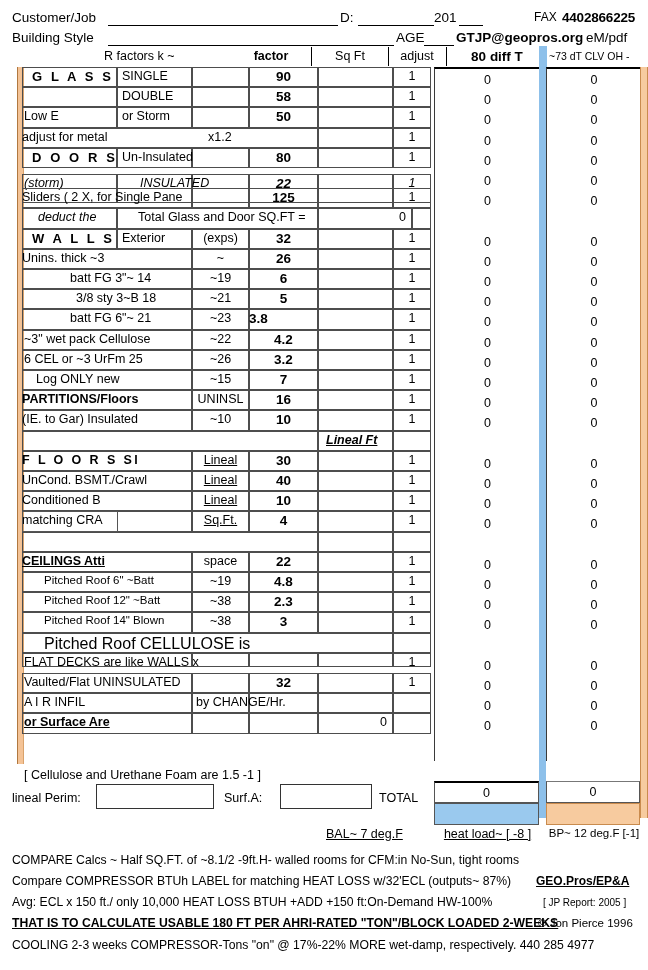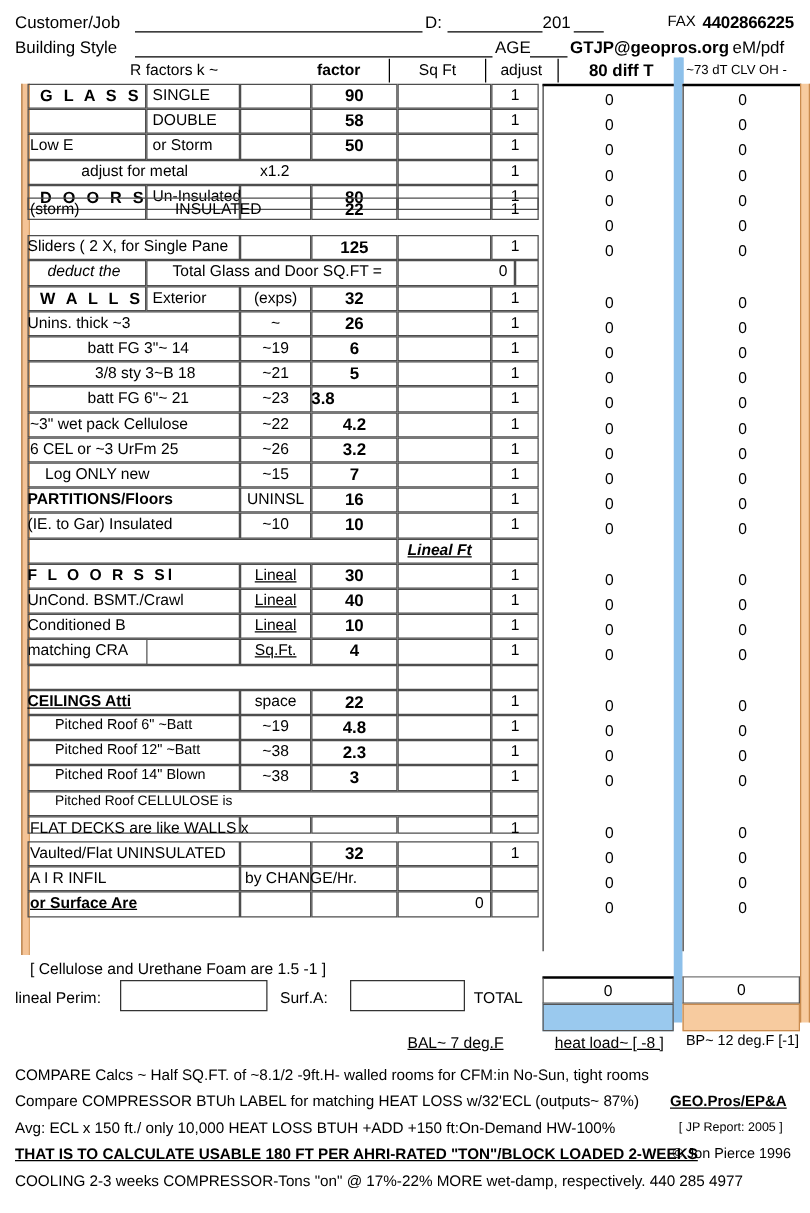--- a/index.html
+++ b/index.html
@@ -136,37 +136,37 @@
         <div class="cellbox bd" style="left: 371px; width: 38px;"></div>
         <span class="txt lbl" style="left: 2px; top: 2px;">Low E</span>
         <span class="txt lbl" style="left: 100px; top: 2px;">or Storm</span>
         <span class="txt numb" style="top: 2px; width: 69px; text-align: center; left: 227px;">50</span>
         <span class="txt lbl" style="top: 2px; width: 38px; text-align: center; left: 371px;">1</span>
       </div>
       <div class="row" style="top: 60.6px; height: 20.2px;">
         <div class="cellbox bd" style="left: 0px; width: 296px;"></div>
         <div class="cellbox bd" style="left: 296px; width: 75px;"></div>
         <div class="cellbox bd" style="left: 371px; width: 38px;"></div>
-        <span class="txt lbl" style="left: 0px; top: 2px; padding-left: 43px;">adjust for metal</span>
+        <span class="txt lbl" style="left: 0px; top: 2px;">adjust for metal</span>
         <span class="txt lbl" style="left: 186px; top: 2px;">x1.2</span>
         <span class="txt lbl" style="top: 2px; width: 38px; text-align: center; left: 371px;">1</span>
       </div>
       <div class="row" style="top: 80.8px; height: 20.2px;">
         <div class="cellbox bd" style="left: 0px; width: 95px;"></div>
         <div class="cellbox bd" style="left: 95px; width: 75px;"></div>
         <div class="cellbox bd" style="left: 170px; width: 57px;"></div>
         <div class="cellbox bd" style="left: 227px; width: 69px;"></div>
         <div class="cellbox bd" style="left: 296px; width: 75px;"></div>
         <div class="cellbox bd" style="left: 371px; width: 38px;"></div>
         <span class="txt spaced" style="left: 10px; top: 2px;">D O O R S</span>
         <span class="txt lbl" style="left: 100px; top: 2px;">Un-Insulated</span>
         <span class="txt numb" style="top: 2px; width: 69px; text-align: center; left: 227px;">80</span>
         <span class="txt lbl" style="top: 2px; width: 38px; text-align: center; left: 371px;">1</span>
       </div>
-      <div class="row" style="top: 91px; height: 18px;">
+      <div class="row" style="top: 107px; height: 29px; font-style: italic;">
         <div class="cellbox bd" style="left: 0px; width: 95px;"></div>
         <div class="cellbox bd" style="left: 95px; width: 75px;"></div>
         <div class="cellbox bd" style="left: 170px; width: 57px;"></div>
         <div class="cellbox bd" style="left: 227px; width: 69px;"></div>
         <div class="cellbox bd" style="left: 296px; width: 75px;"></div>
         <div class="cellbox bd" style="left: 371px; width: 38px;"></div>
         <span class="txt lbl" style="left: 2px; top: 2px;">(storm)</span>
         <span class="txt lbl" style="top: 2px; left: 118px;">INSULATED</span>
         <span class="txt numb" style="top: 2px; width: 69px; text-align: center; left: 227px;">22</span>
         <span class="txt lbl" style="top: 2px; width: 38px; text-align: center; left: 371px;">1</span>
@@ -398,21 +398,21 @@
         <div class="cellbox bd" style="left: 296px; width: 75px;"></div>
         <div class="cellbox bd" style="left: 371px; width: 38px;"></div>
         <span class="txt lbl" style="left: 22px; top: 2px; font-size: 11.5px;">Pitched Roof 14" Blown</span>
         <span class="txt lbl" style="top: 2px; width: 57px; text-align: center; left: 170px;">~38</span>
         <span class="txt numb" style="top: 2px; width: 69px; text-align: center; left: 227px;">3</span>
         <span class="txt lbl" style="top: 2px; width: 38px; text-align: center; left: 371px;">1</span>
       </div>
       <div class="row" style="top: 565.6px; height: 20.2px;">
         <div class="cellbox bd" style="left: 0px; width: 371px;"></div>
         <div class="cellbox bd" style="left: 371px; width: 38px;"></div>
-        <span class="txt lbl" style="left: 22px; top: 2px; font-size: 11px;">Pitched Roof CELLULOSE  is</span>
+        <span class="txt lbl" style="left: 22px; top: 2px; font-size: 16px;">Pitched Roof CELLULOSE  is</span>
       </div>
       <div class="row" style="top: 585.8px; height: 14px;">
         <div class="cellbox bd" style="left: 0px; width: 170px;"></div>
         <div class="cellbox bd" style="left: 170px; width: 57px;"></div>
         <div class="cellbox bd" style="left: 227px; width: 69px;"></div>
         <div class="cellbox bd" style="left: 296px; width: 75px;"></div>
         <div class="cellbox bd" style="left: 371px; width: 38px;"></div>
         <span class="txt lbl" style="left: 2px; top: 2px;">FLAT DECKS are like WALLS x</span>
         <span class="txt lbl" style="top: 2px; width: 38px; text-align: center; left: 371px;">1</span>
       </div>

